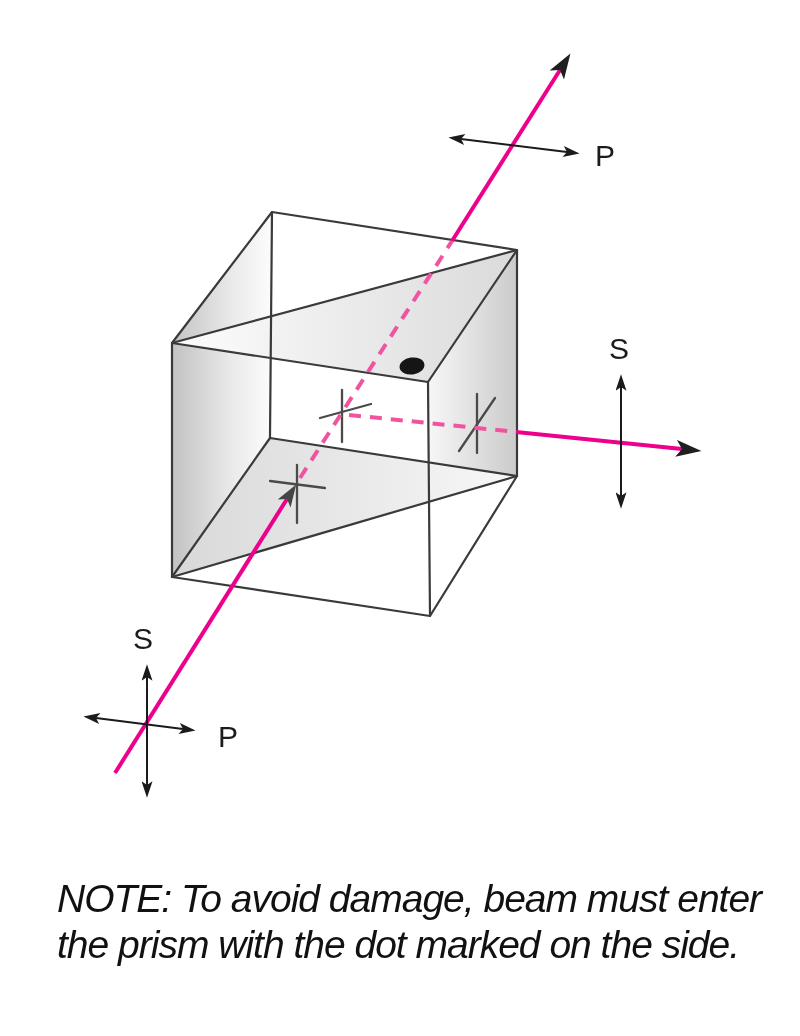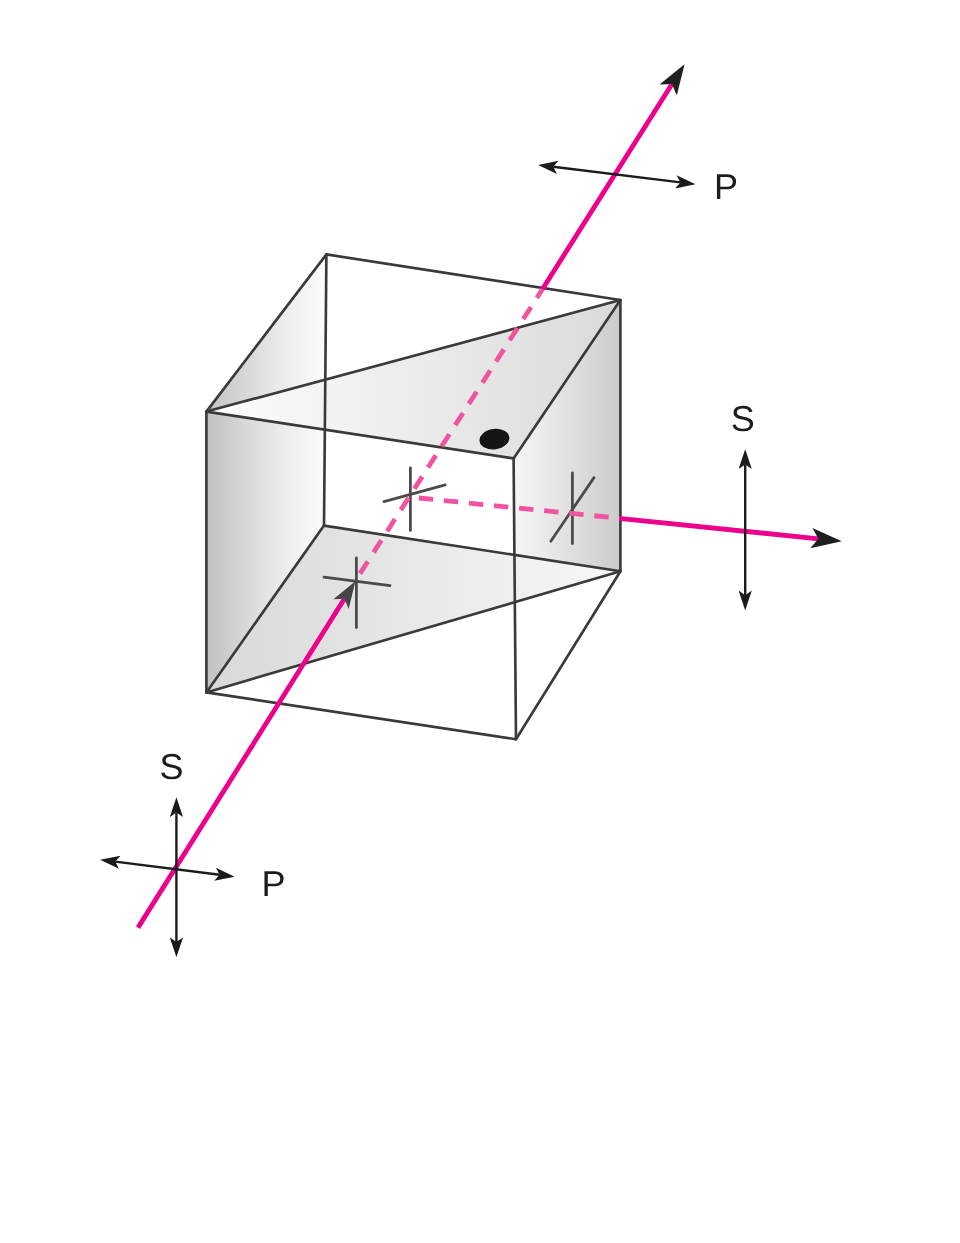--- a/index.html
+++ b/index.html
@@ -116,13 +116,17 @@
 
     <g>
       <text x="595" y="166">P</text>
       <text x="609" y="359">S</text>
       <text x="133" y="649">S</text>
       <text x="218" y="747">P</text>
     </g>
   </svg>
 
   
+  <div class="note">
+    <div>NOTE: To avoid damage, beam must enter</div>
+    <div>the prism with the dot marked on the side.</div>
+  </div>
 </div>
 
 </body></html>

